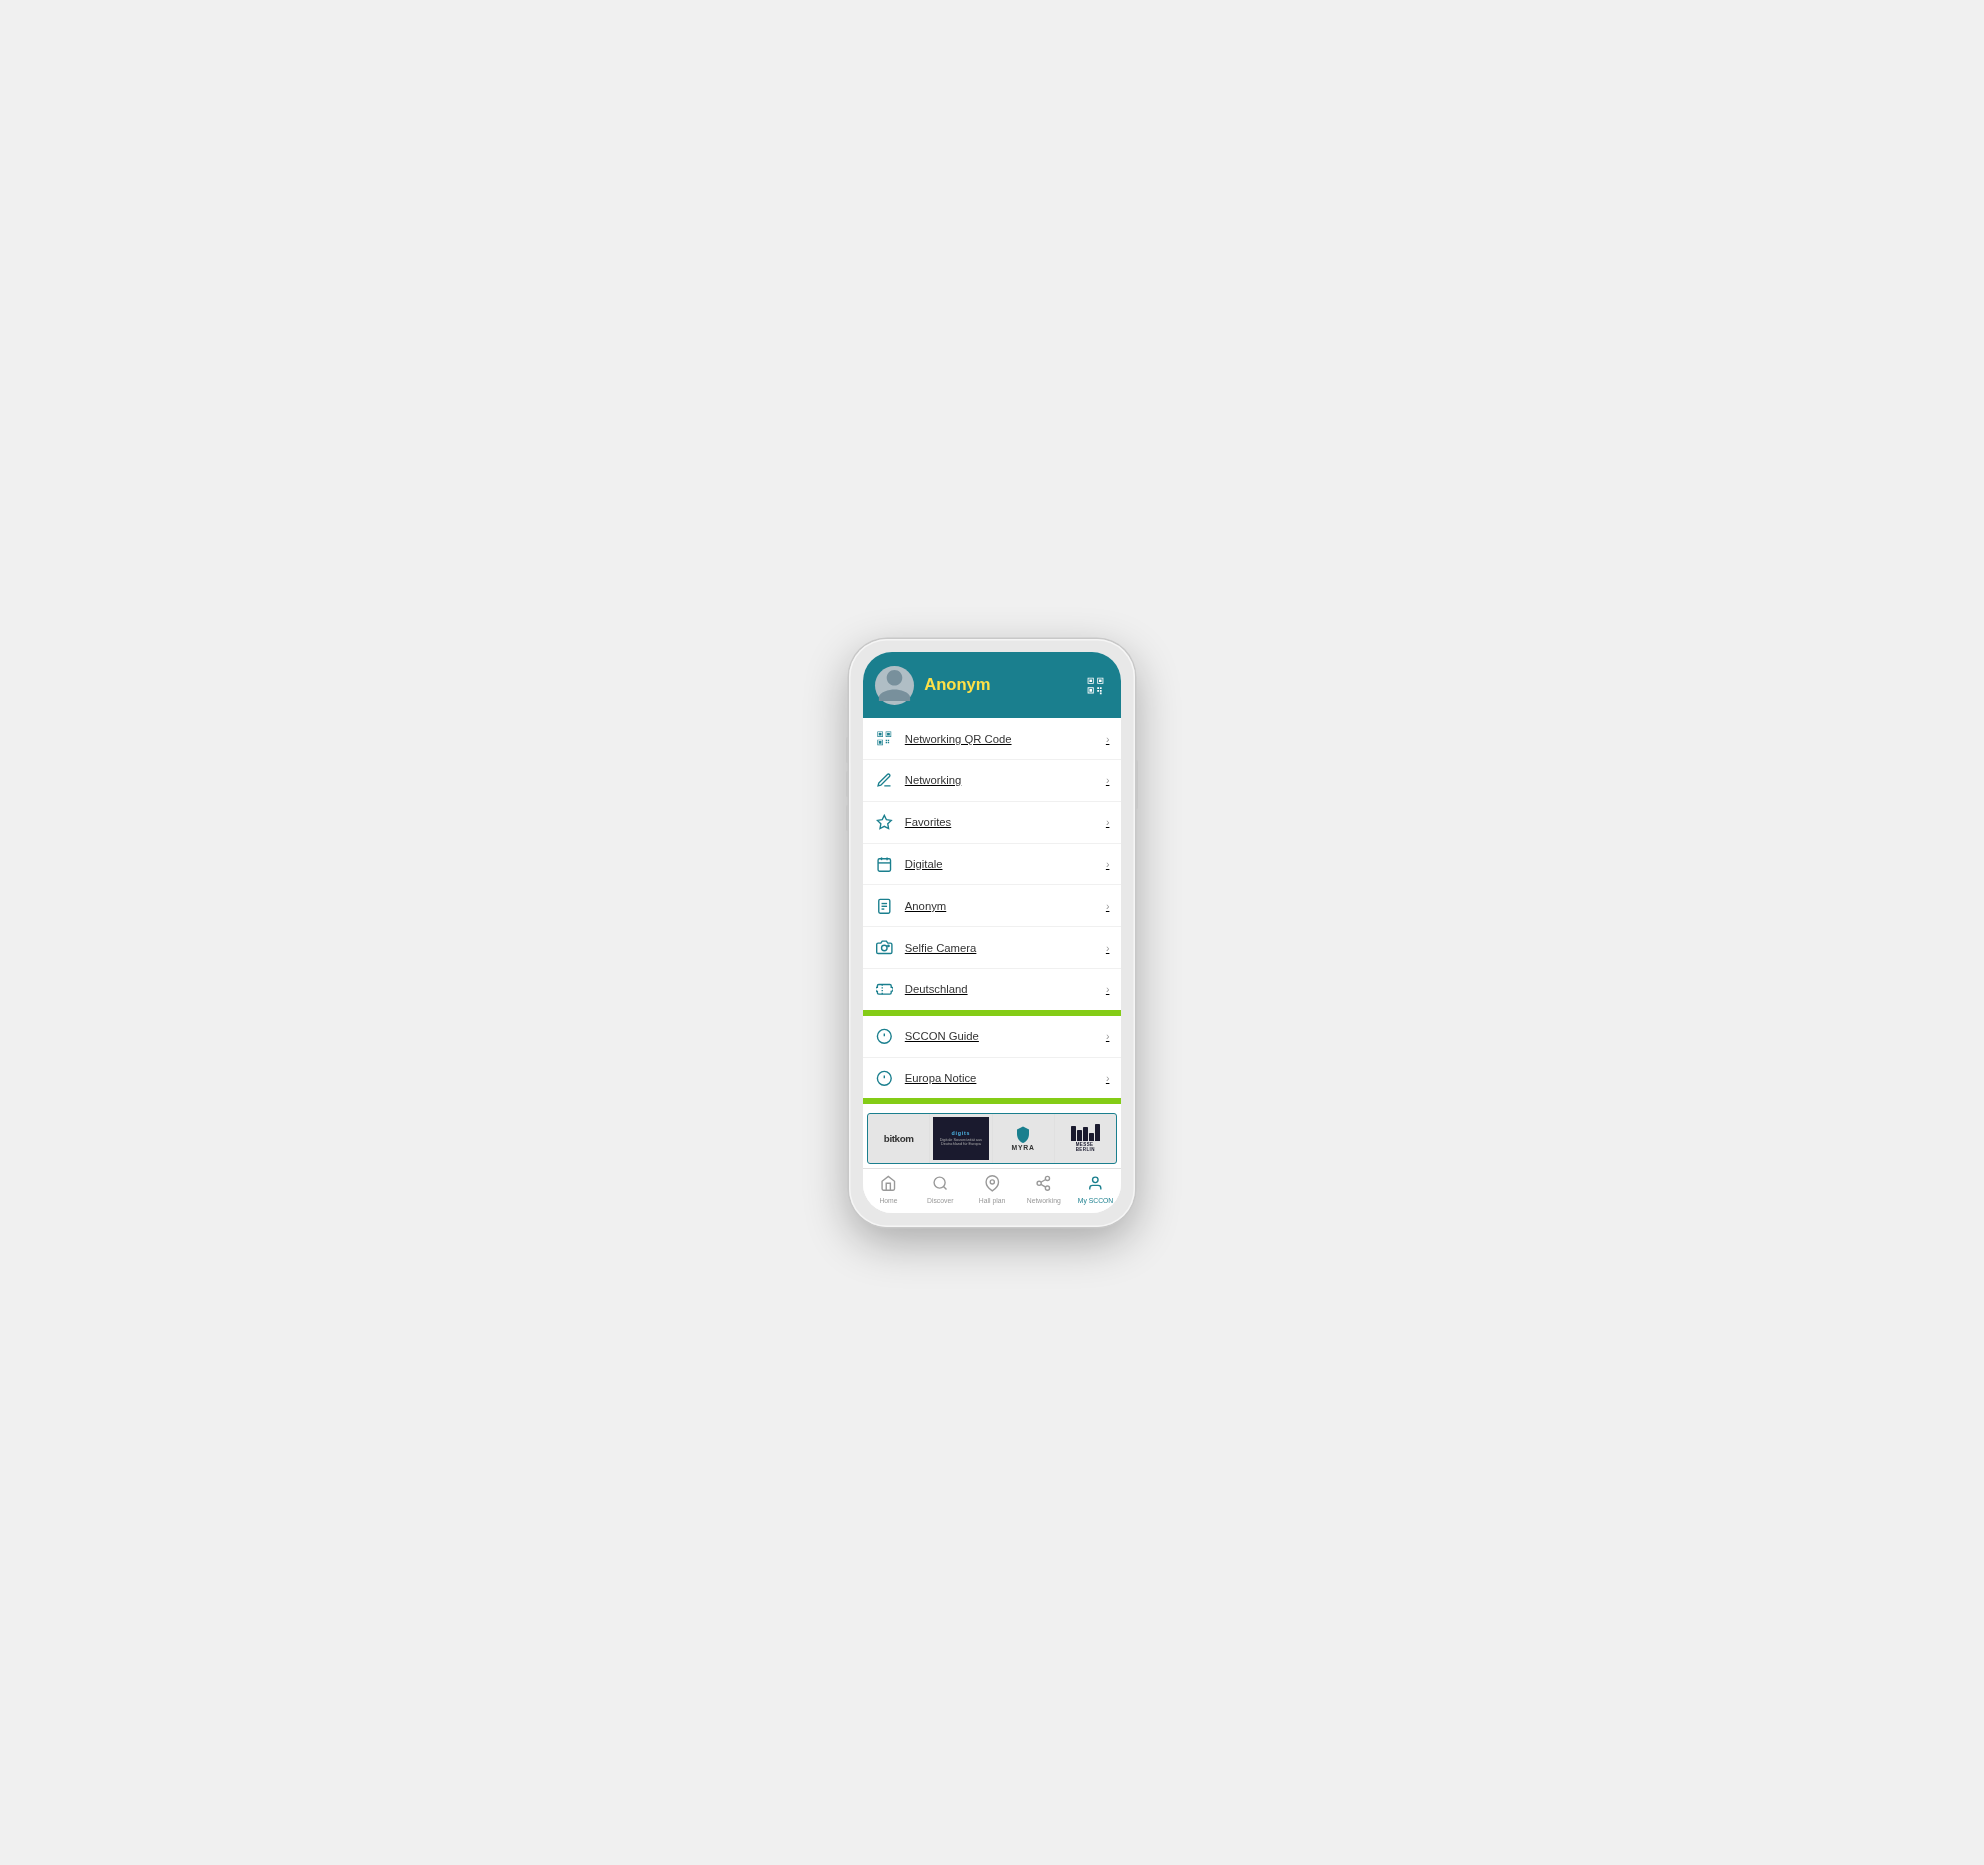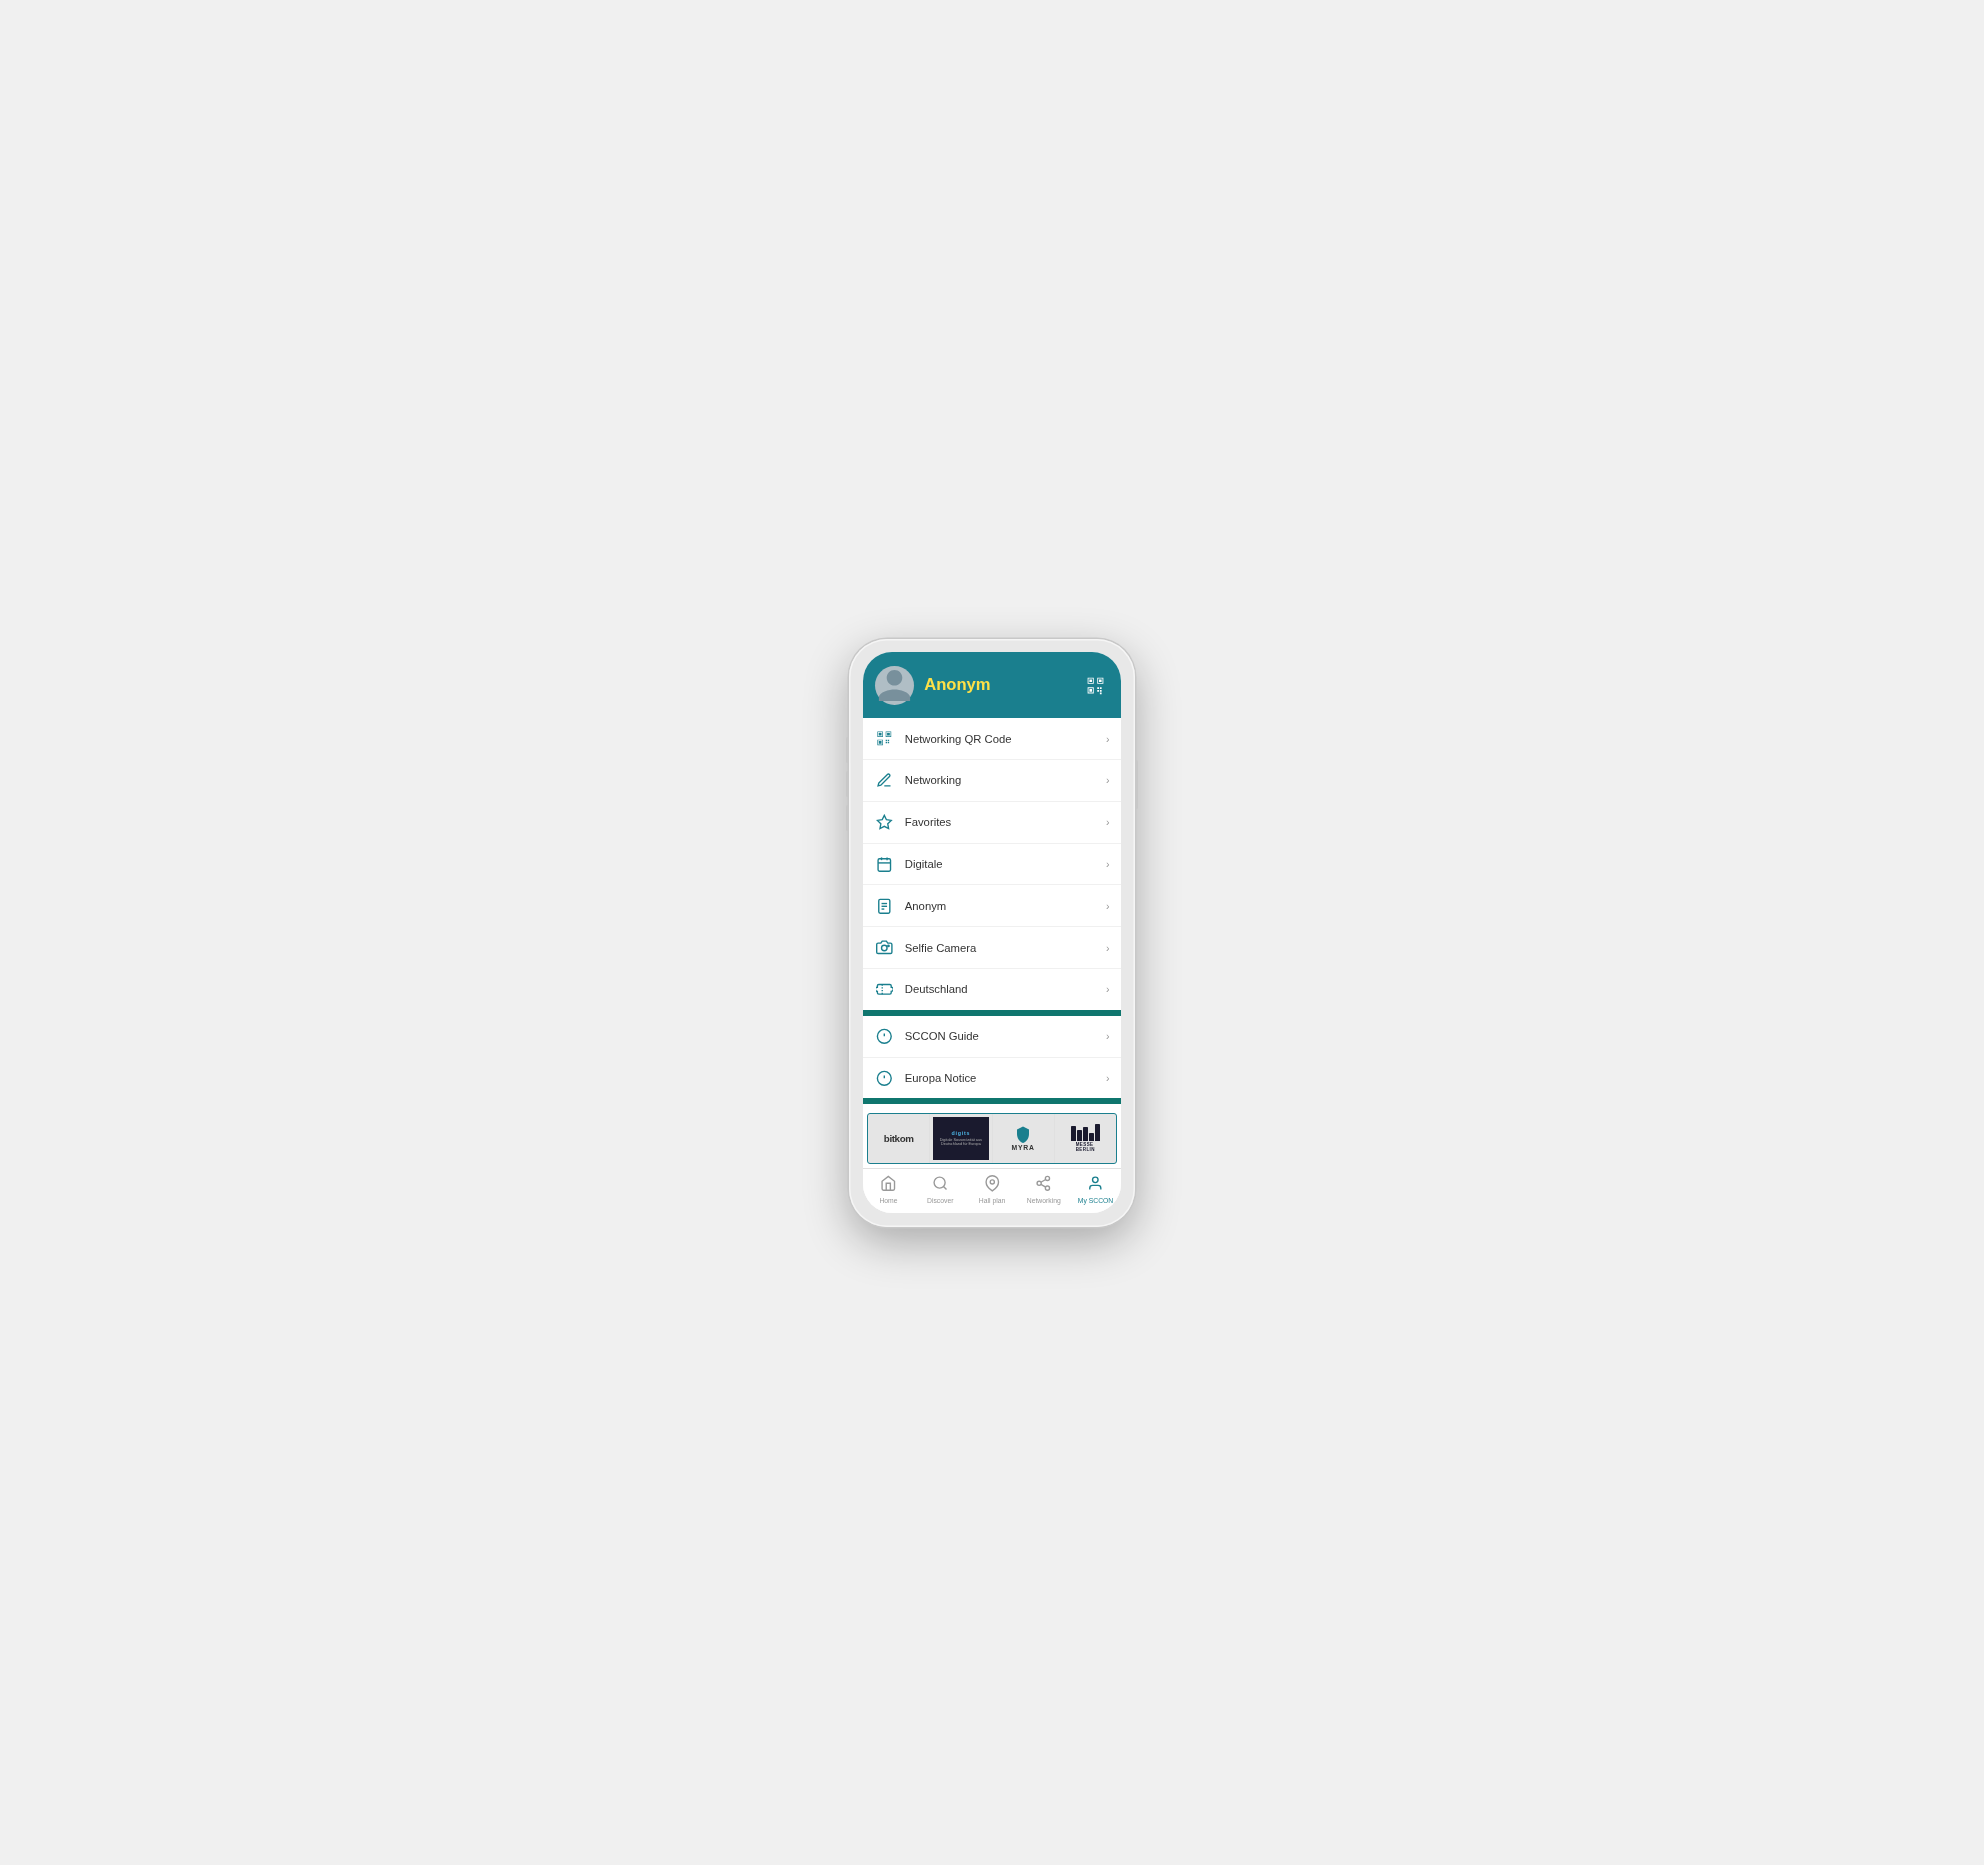--- a/index.html
+++ b/index.html
@@ -105,21 +105,22 @@
       height: 27px;
       display: flex;
       align-items: center;
       justify-content: center;
     }
 
     
     .menu-list {
       flex: 1;
       overflow-y: auto;
-      background: #0f766e;
+      background: #84cc16;
+      text-decoration: underline;
     }
 
     .menu-section {
       background: #fff;
       margin-bottom: 6px;
     }
 
     .menu-item {
       display: flex;
       align-items: center;

